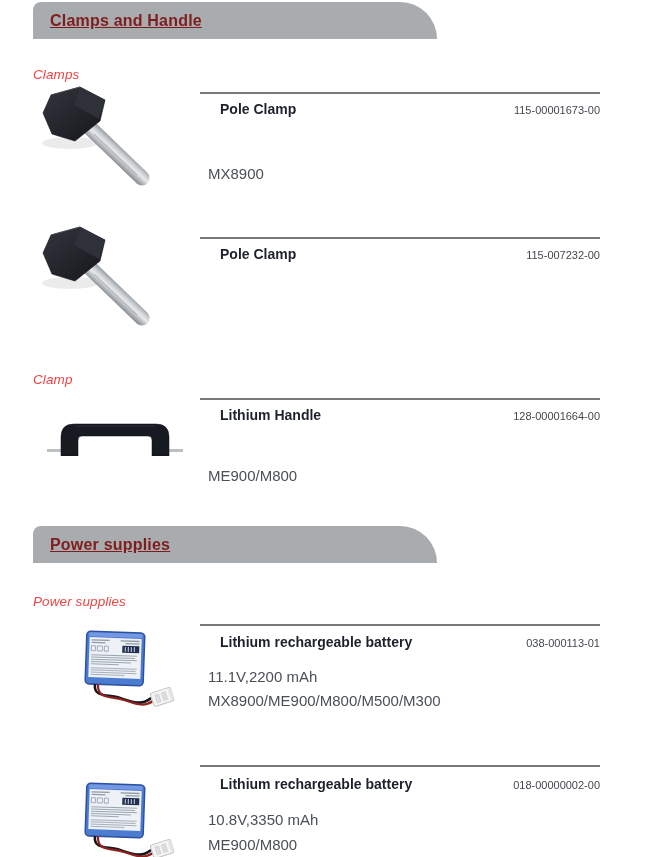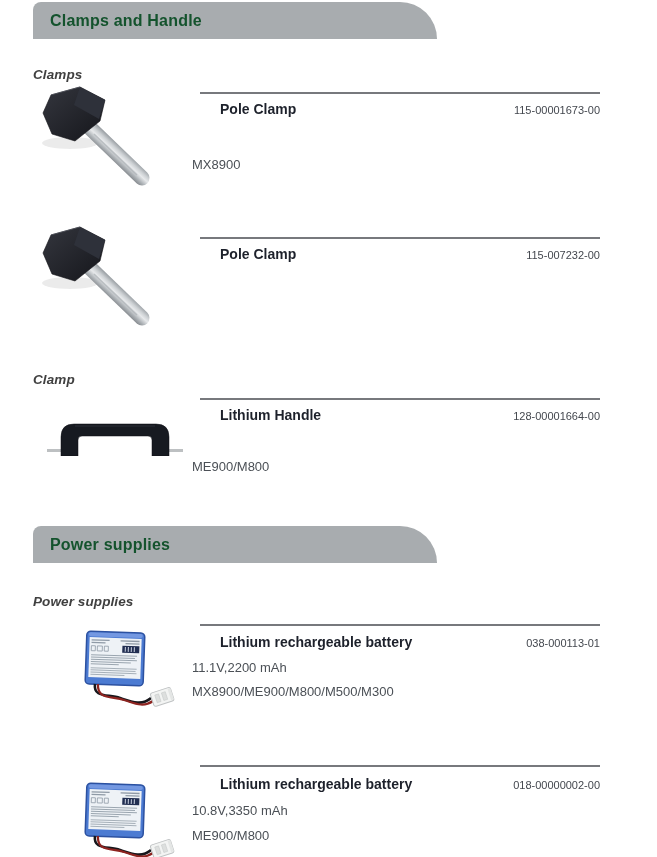--- a/index.html
+++ b/index.html
@@ -2,32 +2,32 @@
 <html><head>
 <meta charset="utf-8">
 <style>
   html,body{margin:0;padding:0;background:#ffffff;}
   body{font-family:"Liberation Sans",sans-serif;}
   #page{position:relative;width:657px;height:857px;background:#ffffff;overflow:hidden;}
 
   .banner{position:absolute;left:33px;width:404px;height:37px;background:#a8acaf;
           border-radius:8px 37px 0 0;display:flex;align-items:center;
           padding-left:17px;box-sizing:border-box;}
-  .banner-title{color:#14532d;font-size:16px;font-weight:700;letter-spacing:.2px;}
+  .banner-title{color:#7f1d1d;font-size:16px;font-weight:700;letter-spacing:.2px;text-decoration:underline;}
 
   .group-label{position:absolute;left:33px;font-size:13.5px;font-style:italic;
-               font-weight:700;color:#404040;letter-spacing:.1px;}
+               font-weight:400;color:#ef4444;letter-spacing:.1px;}
 
   .divider{position:absolute;left:200px;width:400px;height:2px;background:#77797d;}
 
   .title-row{position:absolute;left:200px;width:400px;display:flex;
              justify-content:space-between;align-items:baseline;}
   .p-title{font-size:14px;font-weight:700;color:#1d212b;padding-left:20px;}
   .p-part{font-size:11px;color:#43474e;margin-left:37px;}
-  .p-line{position:absolute;left:192px;font-size:13px;color:#4b5056;}
+  .p-line{position:absolute;left:208px;font-size:15px;color:#4b5056;margin-top:8px;}
 
   .photo{position:absolute;}
   .photo svg{display:block;}
 </style>
 </head>
 <body>
 
 <svg width="0" height="0" style="position:absolute">
   <defs>
     <linearGradient id="metal" gradientUnits="userSpaceOnUse" x1="91" y1="61" x2="78" y2="75">

